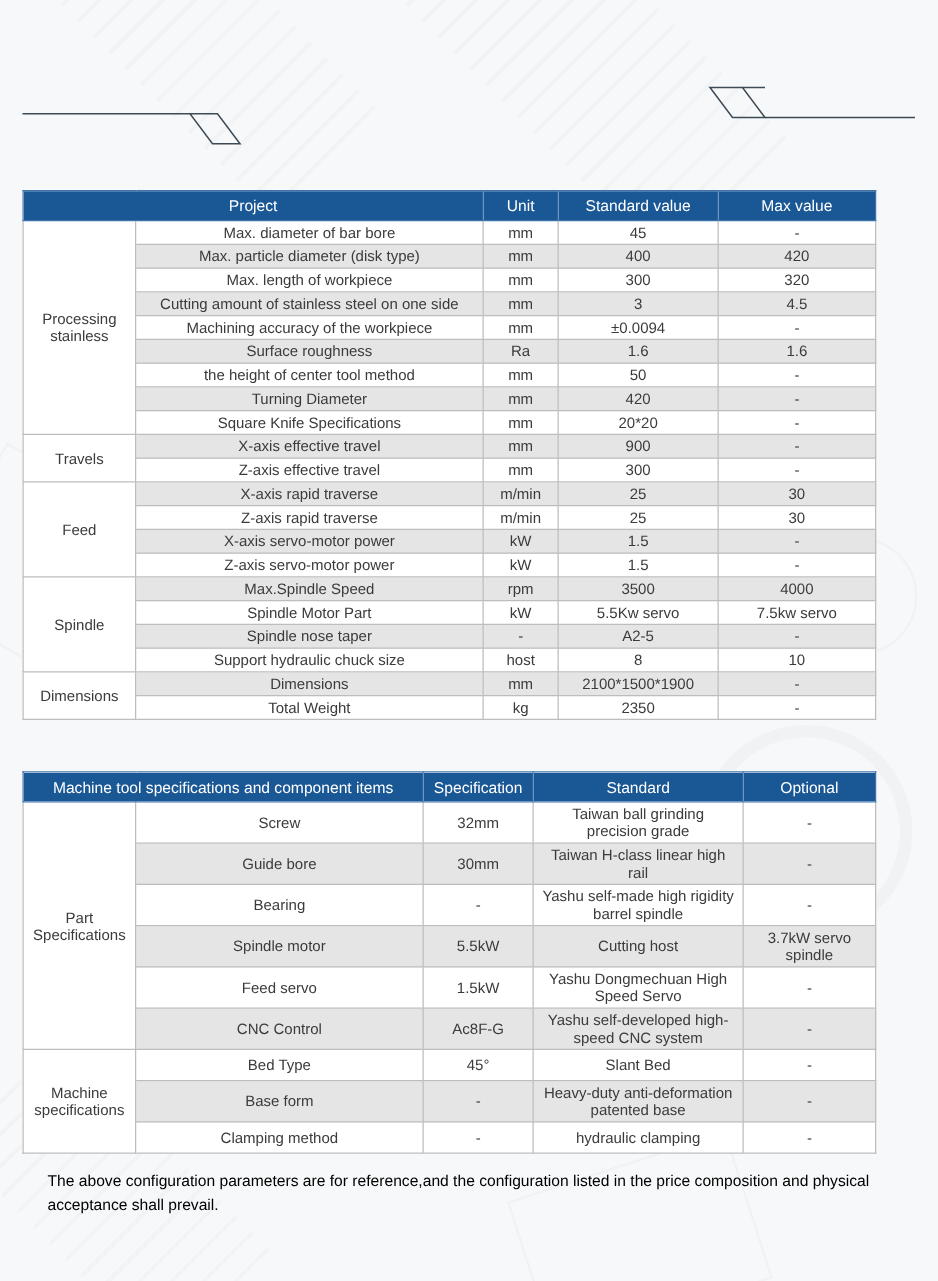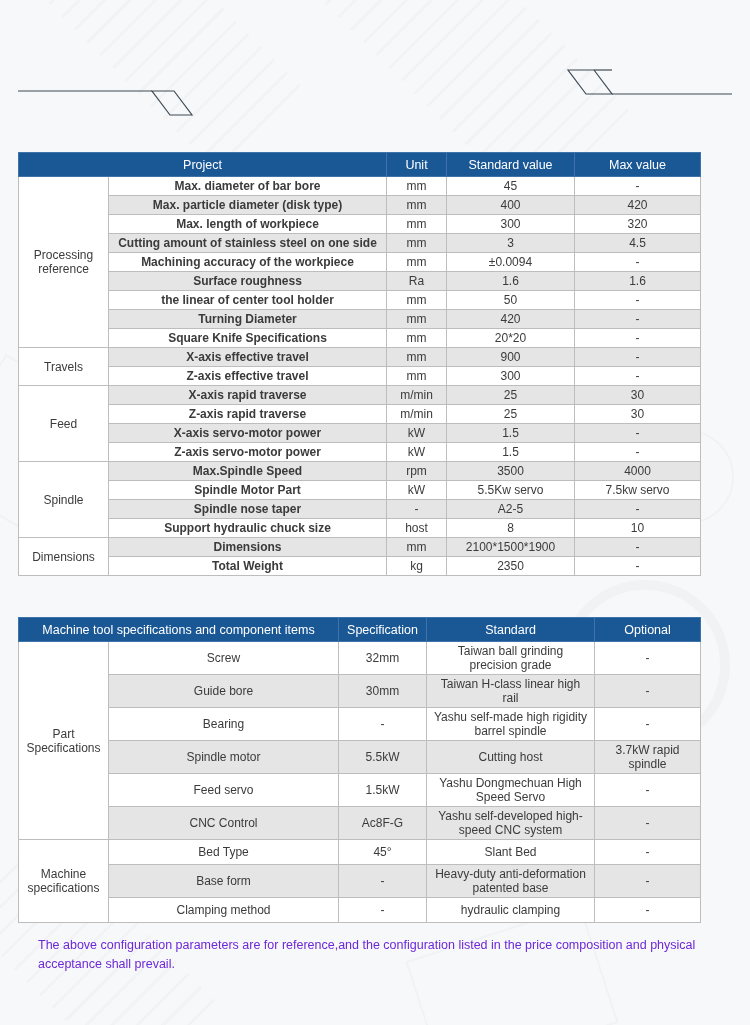--- a/index.html
+++ b/index.html
@@ -38,30 +38,30 @@
     height:21px;padding:1px 4px;border:1px solid #3f74ab;text-align:center;
     overflow:hidden;white-space:nowrap;
   }
   table.spec-table td{
     border:1px solid #bdbdbd;padding:2px 6px;line-height:14px;
     text-align:center;background:#ffffff;word-wrap:break-word;
   }
   #table1-wrap tbody tr{height:19px;}
   #table1-wrap td{padding:1px 6px;}
   #table2-wrap td{height:20px;}
-  td.first-left{text-align:left;font-weight:bold;}
+  td.first-left{text-align:left;}
   td.group{
     background:#ffffff !important;text-align:center;line-height:15px;
     border:1px solid #a3a3a3;
   }
   tr.alt td:not(.group){background:#e5e5e5;}
 
   .footer-note{
     position:absolute;left:38px;top:936px;width:684px;
-    font-size:12.5px;line-height:19px;color:#6d28d9;
+    font-size:12.5px;line-height:19px;color:#000000;
   }
 </style>
 </head>
 <body>
 
 <div class="watermark">
   <div class="wm stripe" style="left:40px;top:-20px;width:260px;height:120px;"></div>
   <div class="wm stripe" style="left:330px;top:-10px;width:300px;height:140px;"></div>
   <div class="wm ring" style="left:560px;top:580px;width:150px;height:150px;"></div>
   <div class="wm circle" style="left:640px;top:430px;width:90px;height:90px;"></div>
@@ -94,21 +94,21 @@
       <thead>
         <tr>
           <th colspan="2">Project</th>
           <th>Unit</th>
           <th>Standard value</th>
           <th>Max value</th>
         </tr>
       </thead>
       <tbody>
         <tr>
-          <td class="group" rowspan="9">Processing reference</td>
+          <td class="group" rowspan="9">Processing stainless</td>
           <td class="first-left">Max. diameter of bar bore</td>
           <td>mm</td>
           <td>45</td>
           <td>-</td>
         </tr>
         <tr class="alt">
           <td class="first-left">Max. particle diameter (disk type)</td>
           <td>mm</td>
           <td>400</td>
           <td>420</td>
@@ -131,21 +131,21 @@
           <td>±0.0094</td>
           <td>-</td>
         </tr>
         <tr class="alt">
           <td class="first-left">Surface roughness</td>
           <td>Ra</td>
           <td>1.6</td>
           <td>1.6</td>
         </tr>
         <tr>
-          <td class="first-left">the linear of center tool holder</td>
+          <td class="first-left">the height of center tool method</td>
           <td>mm</td>
           <td>50</td>
           <td>-</td>
         </tr>
         <tr class="alt">
           <td class="first-left">Turning Diameter</td>
           <td>mm</td>
           <td>420</td>
           <td>-</td>
         </tr>
@@ -269,21 +269,21 @@
         <tr>
           <td>Bearing</td>
           <td>-</td>
           <td>Yashu self-made high rigidity barrel spindle</td>
           <td>-</td>
         </tr>
         <tr class="alt">
           <td>Spindle motor</td>
           <td>5.5kW</td>
           <td>Cutting host</td>
-          <td>3.7kW rapid spindle</td>
+          <td>3.7kW servo spindle</td>
         </tr>
         <tr>
           <td>Feed servo</td>
           <td>1.5kW</td>
           <td>Yashu Dongmechuan High Speed Servo</td>
           <td>-</td>
         </tr>
         <tr class="alt">
           <td>CNC Control</td>
           <td>Ac8F-G</td>

